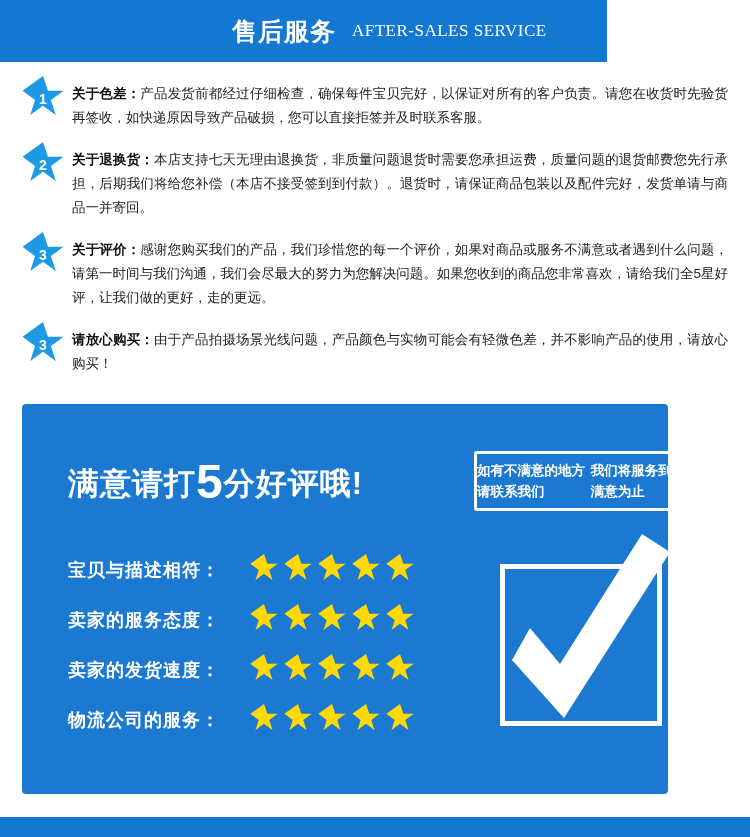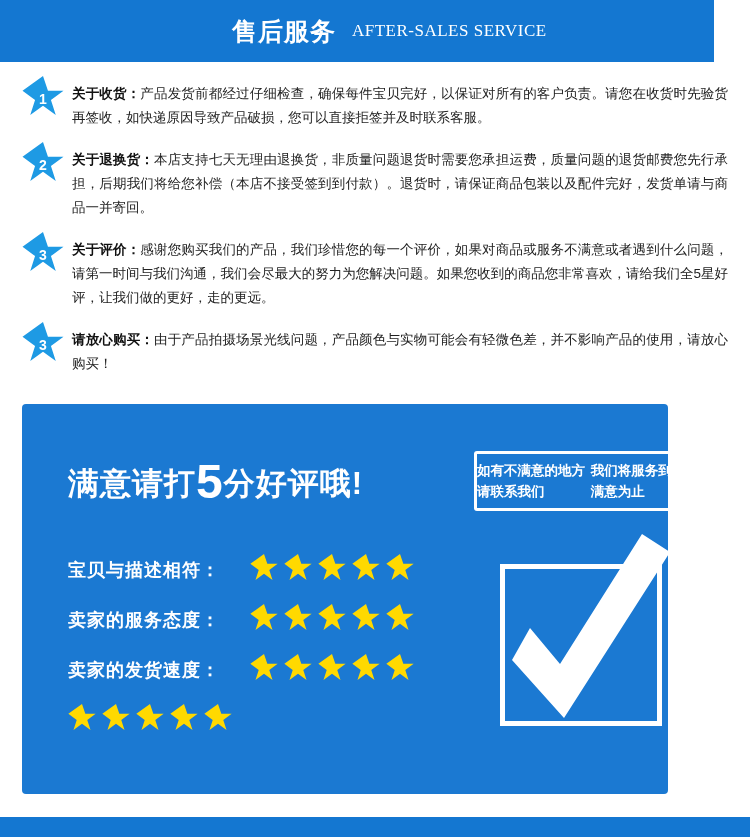--- a/index.html
+++ b/index.html
@@ -11,21 +11,21 @@
   }
   .page {
     position: relative;
     width: 750px; height: 837px;
     overflow: hidden;
     background: #ffffff;
   }
 
   
   .header {
-    width: 714px;
+    width: 607px;
     height: 62px;
     background: #1477d1;
     display: flex;
     align-items: center;
     padding-left: 232px;
   }
   .header-cn {
     color: #ffffff;
     font-size: 25px;
     font-weight: bold;
@@ -194,21 +194,21 @@
   </div>
 
   <div class="notes">
 
     <div class="note">
       <div class="star-num">
         <div class="star-shape"></div>
         <div class="num">1</div>
       </div>
       <div class="note-body">
-        <span class="note-title">关于收货：</span><span>产品发货前都经过仔细检查，确保每件宝贝完好，以保证对所有的客户负责。请您在收货时先验货再签收，如快递原因导致产品破损，您可以直接拒签并及时联系客服。</span>
+        <span class="note-title">关于色差：</span><span>产品发货前都经过仔细检查，确保每件宝贝完好，以保证对所有的客户负责。请您在收货时先验货再签收，如快递原因导致产品破损，您可以直接拒签并及时联系客服。</span>
       </div>
     </div>
 
     <div class="note">
       <div class="star-num">
         <div class="star-shape"></div>
         <div class="num">2</div>
       </div>
       <div class="note-body">
         <span class="note-title">关于退换货：</span><span>本店支持七天无理由退换货，非质量问题退货时需要您承担运费，质量问题的退货邮费您先行承担，后期我们将给您补偿（本店不接受签到到付款）。退货时，请保证商品包装以及配件完好，发货单请与商品一并寄回。</span>
@@ -277,20 +277,21 @@
         <div class="stars">
           <div class="gold-star"></div>
           <div class="gold-star"></div>
           <div class="gold-star"></div>
           <div class="gold-star"></div>
           <div class="gold-star"></div>
         </div>
       </div>
 
       <div class="rating-row">
+        <div class="rating-label">物流公司的服务：</div>
         <div class="stars">
           <div class="gold-star"></div>
           <div class="gold-star"></div>
           <div class="gold-star"></div>
           <div class="gold-star"></div>
           <div class="gold-star"></div>
         </div>
       </div>
 
     </div>

